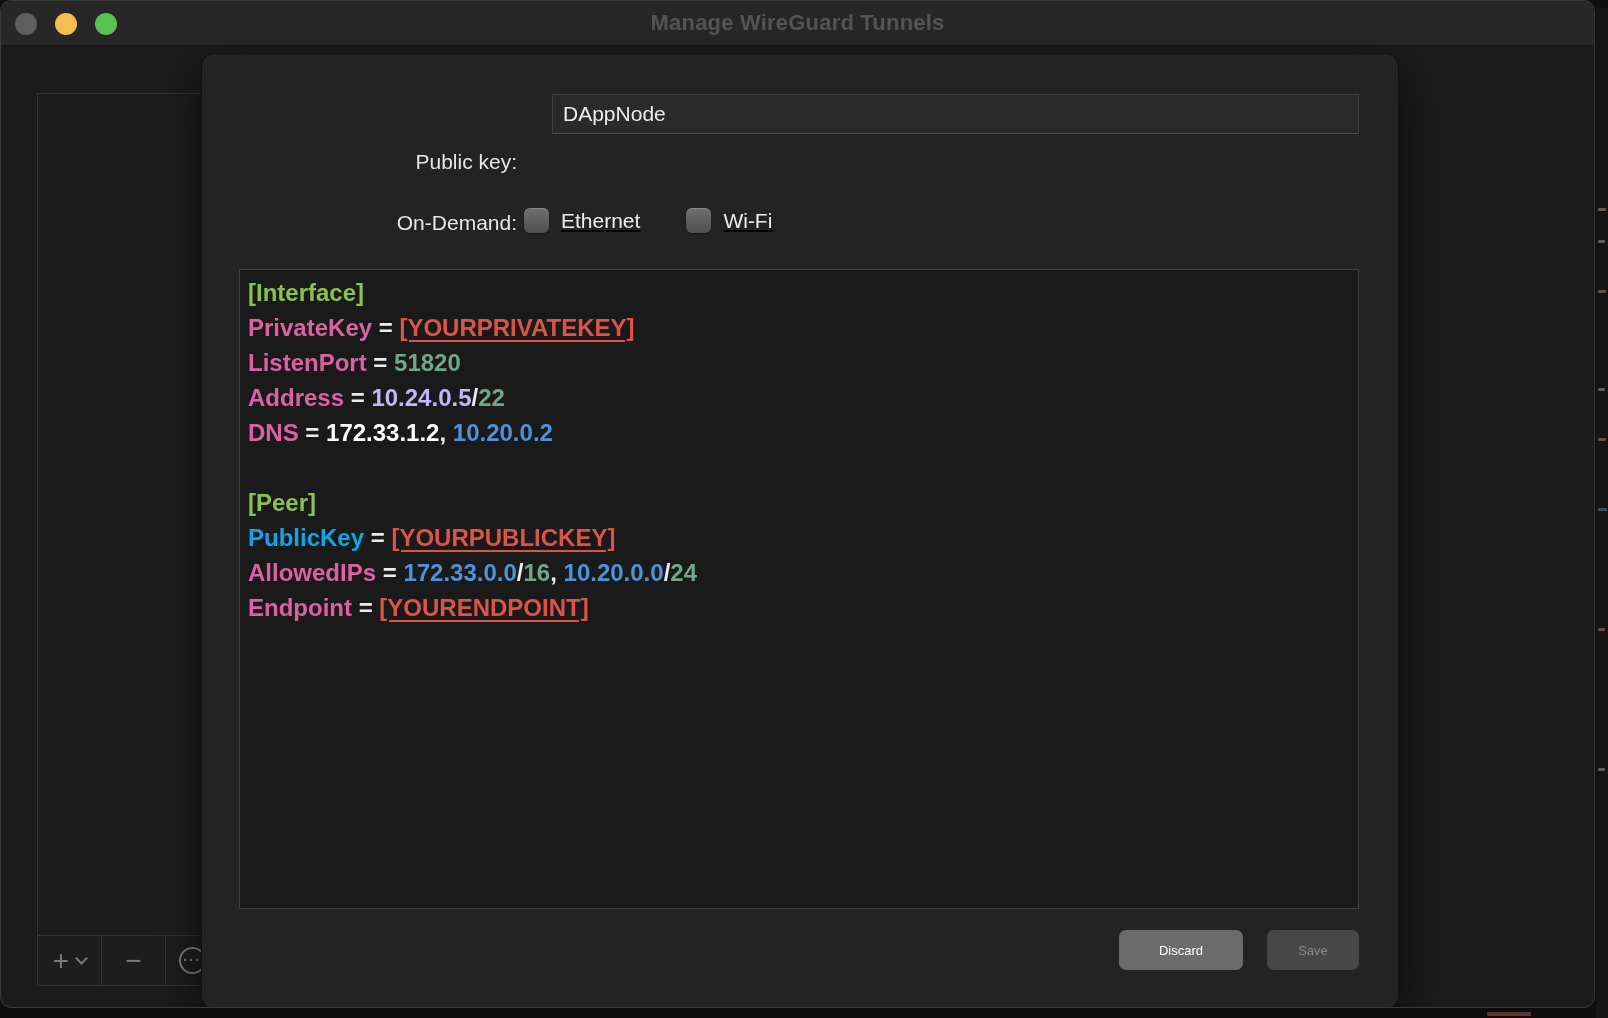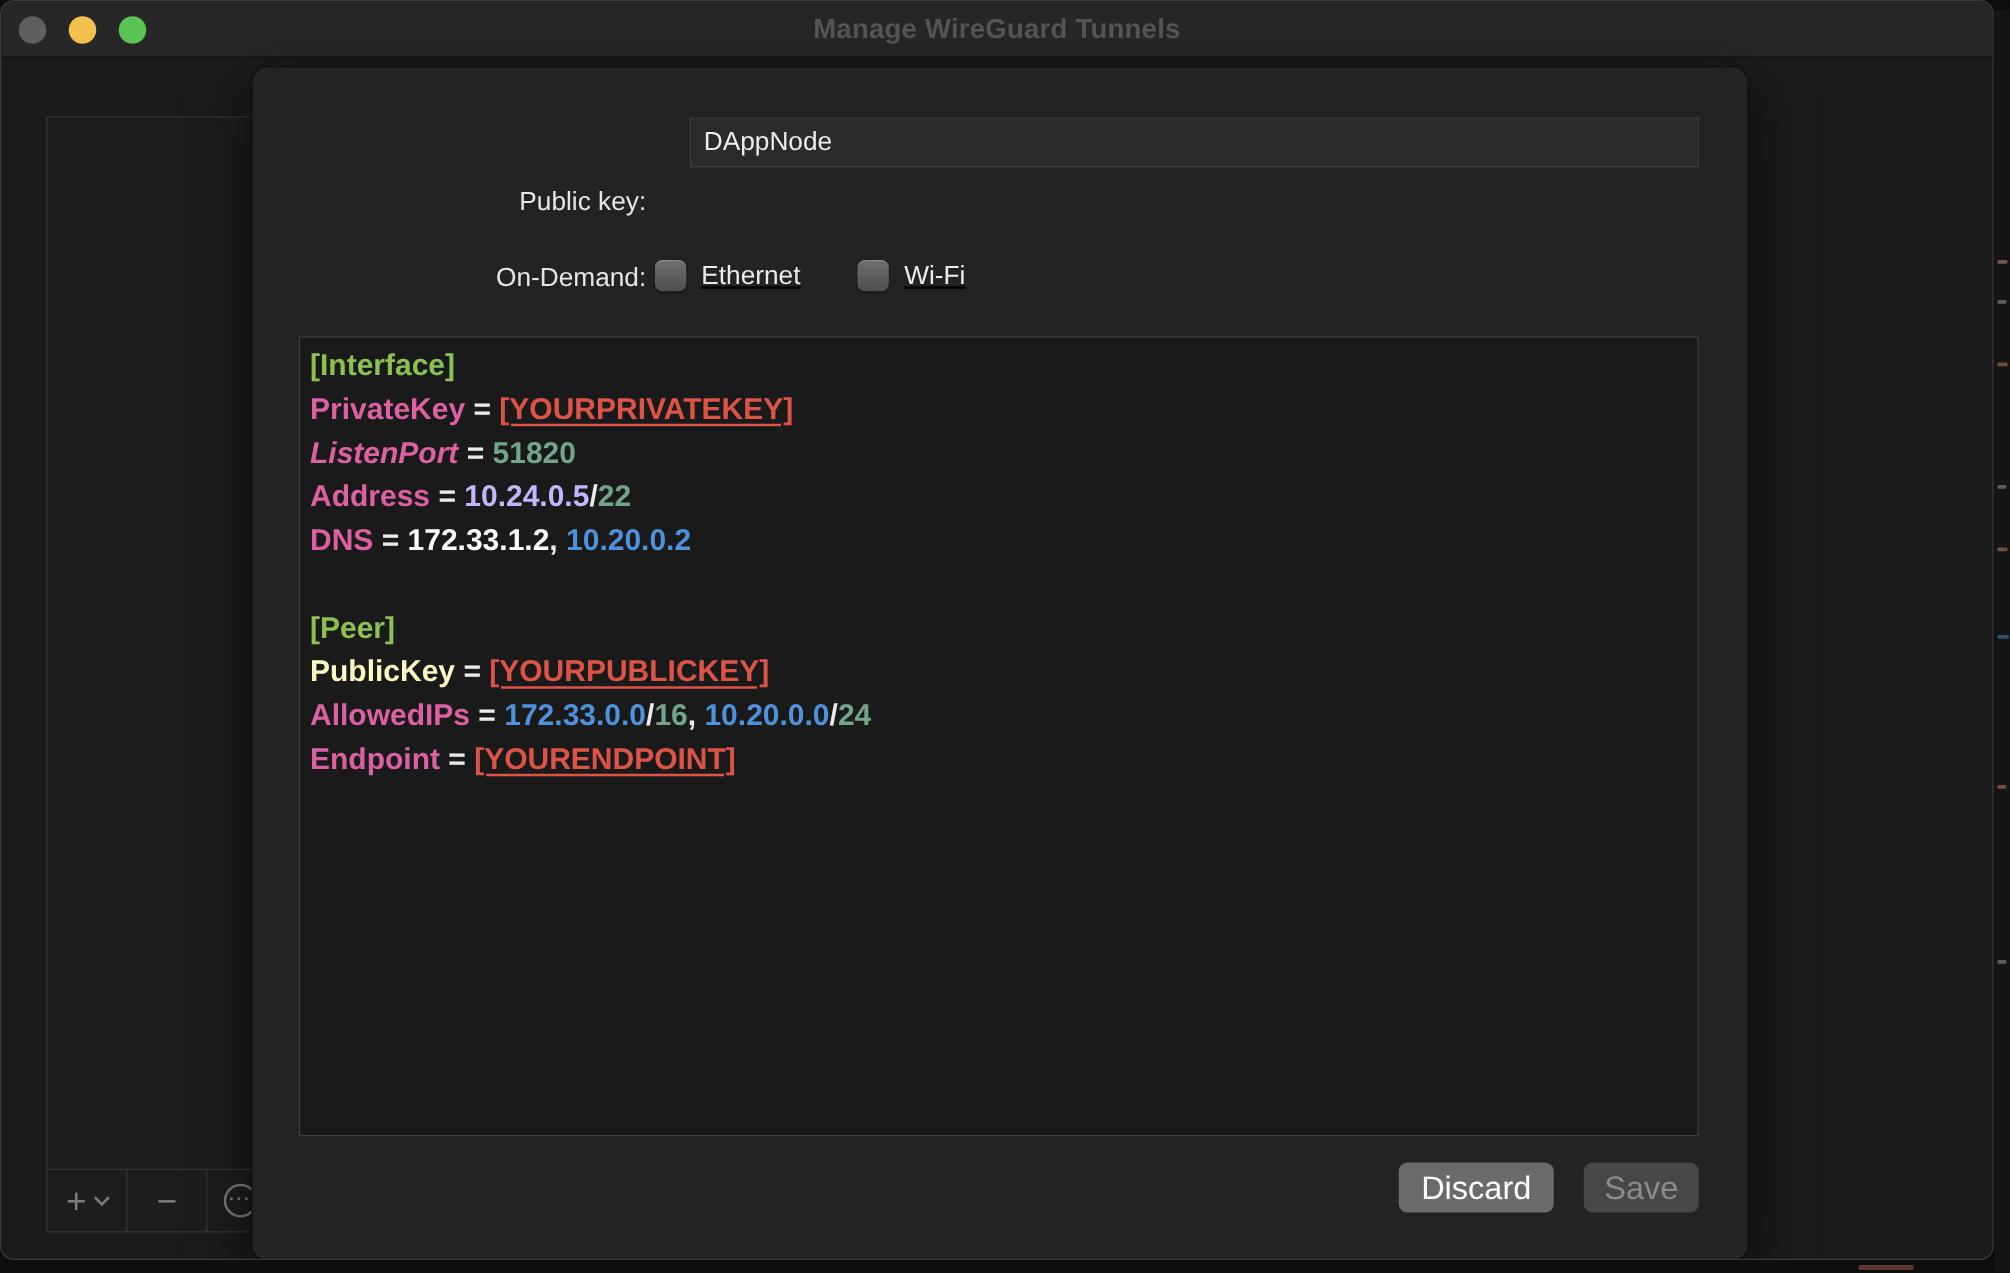--- a/index.html
+++ b/index.html
@@ -45,21 +45,21 @@
   .checkbox{width:25px;height:25px;border-radius:6px;background:linear-gradient(#6f6f6f,#4f4f4f);
             box-shadow:inset 0 1px 0 rgba(255,255,255,.18), 0 1px 2px rgba(0,0,0,.4);}
   .cb-label{font-size:21px;color:#ececec;margin-left:12px;}
   .cb-gap{width:46px;}
 
   .config-editor{position:absolute;left:37px;top:215px;width:1120px;height:640px;background:#1a1a1a;
                  border:1px solid #3e3e3e;padding:5px 8px;overflow:hidden;cursor:text;}
   .cfg-line{font-size:24px;font-weight:700;line-height:35px;white-space:pre;}
   .cfg-line span[data-underline="true"]{text-decoration:underline;text-decoration-thickness:2px;text-underline-offset:4px;}
 
-  .btn{position:absolute;top:876px;height:40px;border:none;border-radius:7px;font-size:26px;
+  .btn{position:absolute;top:876px;height:40px;border:none;border-radius:7px;font-size:13px;
        display:flex;align-items:center;justify-content:center;cursor:pointer;}
   .btn-discard{left:917px;width:124px;background:#6b6b6b;color:#ffffff;}
   .btn-save{left:1065px;width:92px;background:#474747;color:#8b8b8b;}
 </style>
 </head>
 <body>
 
 <div class="stage">
 
   <div class="bg-window">
@@ -112,26 +112,26 @@
         <span class="checkbox"></span>
         <span class="cb-label">Ethernet</span>
         <span class="cb-gap"></span>
         <span class="checkbox"></span>
         <span class="cb-label">Wi-Fi</span>
       </div>
 
       <div class="config-editor">
           <div class="cfg-line"><span style="color: rgb(140, 193, 82);">[Interface]</span></div>
           <div class="cfg-line"><span style="color: rgb(220, 97, 162);">PrivateKey</span><span style="color: rgb(235, 235, 235);"> = </span><span data-underline="true" style="color: rgb(220, 84, 71);">[YOURPRIVATEKEY]</span></div>
-          <div class="cfg-line"><span style="color: rgb(220, 97, 162); font-style: italic;">ListenPort</span><span style="color: rgb(235, 235, 235);"> = </span><span style="color: rgb(115, 165, 138);">51820</span></div>
+          <div class="cfg-line"><span style="color: rgb(220, 97, 162);">ListenPort</span><span style="color: rgb(235, 235, 235);"> = </span><span style="color: rgb(115, 165, 138);">51820</span></div>
           <div class="cfg-line"><span style="color: rgb(220, 97, 162);">Address</span><span style="color: rgb(235, 235, 235);"> = </span><span style="color: #c4b5fd;">10.24.0.5</span><span style="color: rgb(235, 235, 235);">/</span><span style="color: rgb(115, 165, 138);">22</span></div>
           <div class="cfg-line"><span style="color: rgb(220, 97, 162);">DNS</span><span style="color: rgb(235, 235, 235);"> = </span><span style="color: #ffffff;">172.33.1.2</span><span style="color: rgb(235, 235, 235);">, </span><span style="color: rgb(78, 146, 219);">10.20.0.2</span></div>
           <div class="cfg-line">&nbsp;</div>
           <div class="cfg-line"><span style="color: rgb(140, 193, 82);">[Peer]</span></div>
-          <div class="cfg-line"><span style="color: #fef9c3;">PublicKey</span><span style="color: rgb(235, 235, 235);"> = </span><span data-underline="true" style="color: rgb(220, 84, 71);">[YOURPUBLICKEY]</span></div>
+          <div class="cfg-line"><span style="color: #0ea5e9;">PublicKey</span><span style="color: rgb(235, 235, 235);"> = </span><span data-underline="true" style="color: rgb(220, 84, 71);">[YOURPUBLICKEY]</span></div>
           <div class="cfg-line"><span style="color: rgb(220, 97, 162);">AllowedIPs</span><span style="color: rgb(235, 235, 235);"> = </span><span style="color: rgb(78, 146, 219);">172.33.0.0</span><span style="color: rgb(235, 235, 235);">/</span><span style="color: rgb(115, 165, 138);">16</span><span style="color: rgb(235, 235, 235);">, </span><span style="color: rgb(78, 146, 219);">10.20.0.0</span><span style="color: rgb(235, 235, 235);">/</span><span style="color: rgb(115, 165, 138);">24</span></div>
           <div class="cfg-line"><span style="color: rgb(220, 97, 162);">Endpoint</span><span style="color: rgb(235, 235, 235);"> = </span><span data-underline="true" style="color: rgb(220, 84, 71);">[YOURENDPOINT]</span></div>
         </div>
 
       <button class="btn btn-discard">Discard</button>
       <button class="btn btn-save" disabled="">Save</button>
 
     </div>
   </div>
 </div>

